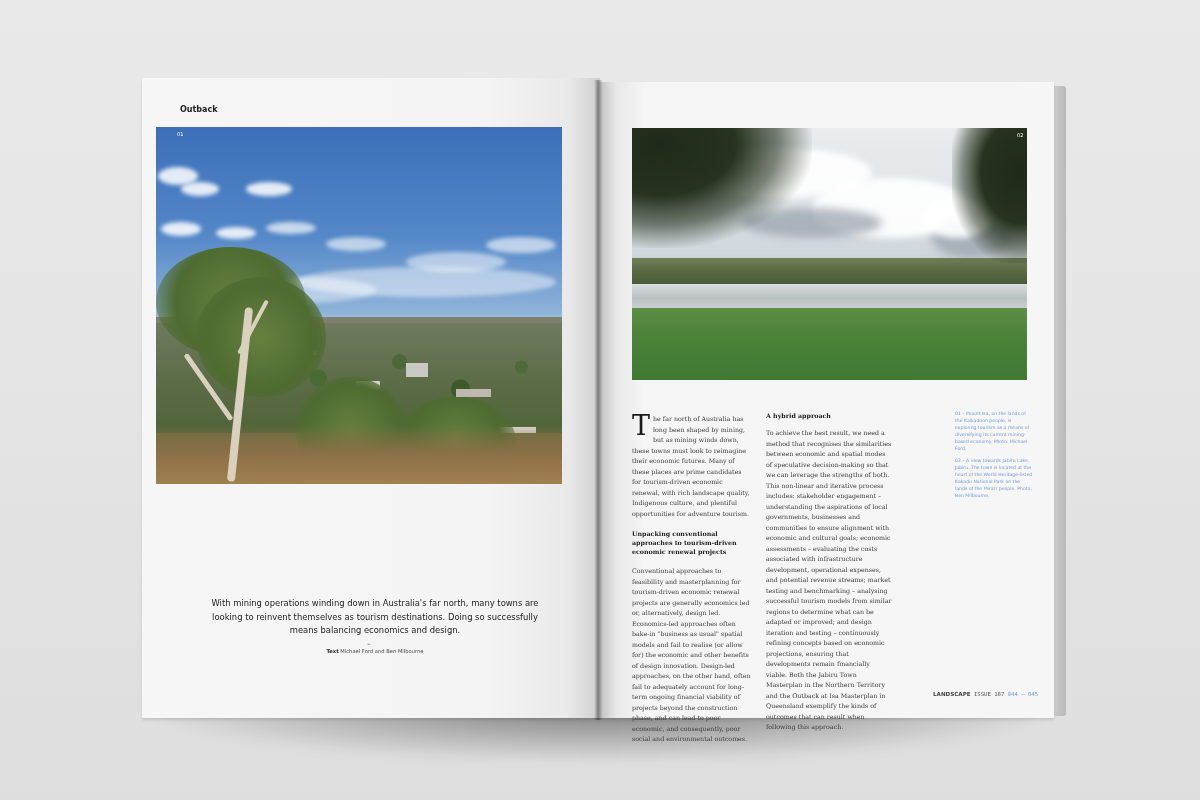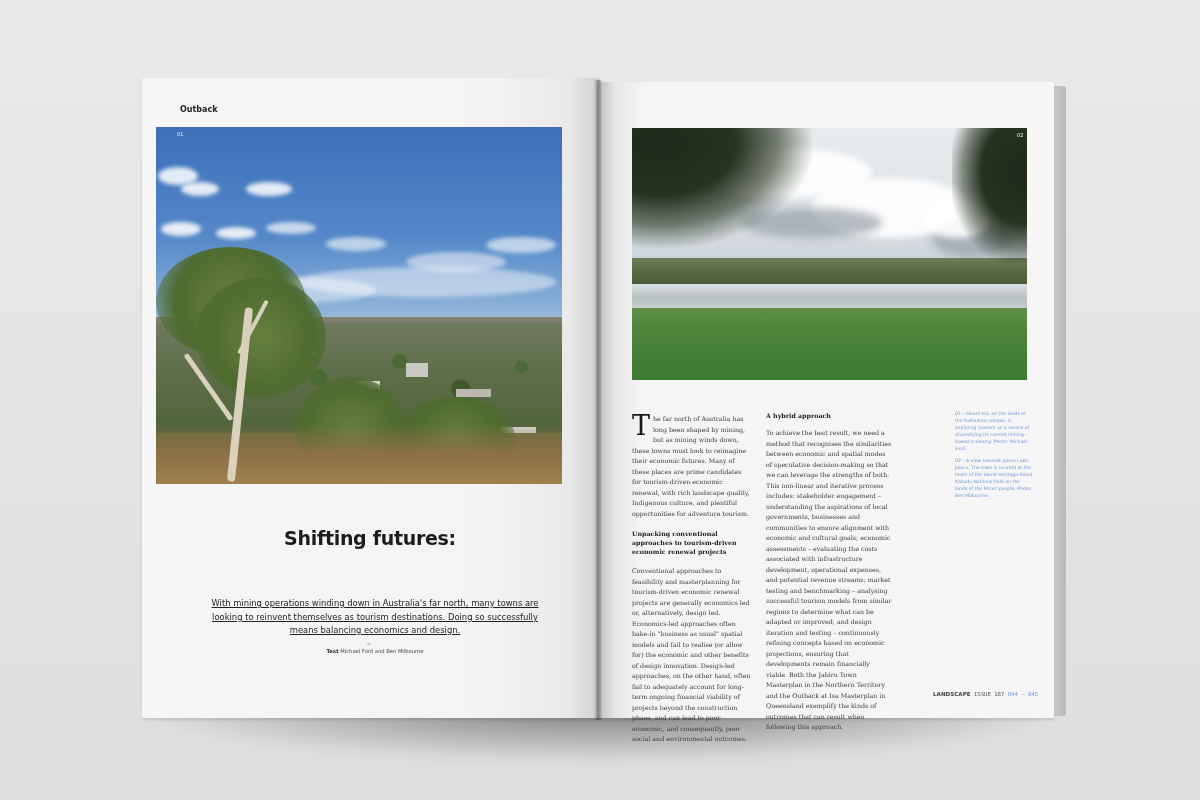--- a/index.html
+++ b/index.html
@@ -67,21 +67,21 @@
     
     .title {
       position: absolute; left: 160px; top: 527px; width: 420px;
       text-align: center; font-family: "DejaVu Sans", sans-serif;
       font-weight: bold; font-size: 19px; line-height: 23px; color: #1c1c1c;
       letter-spacing: -0.3px;
     }
     .standfirst {
       position: absolute; left: 200px; top: 597px; width: 350px;
       text-align: center; font-family: "DejaVu Sans", sans-serif;
-      font-size: 8.4px; line-height: 13.5px; color: #222; text-decoration: underline;
+      font-size: 8.4px; line-height: 13.5px; color: #222;
     }
     .dash { position: absolute; left: 367px; top: 640px; font-size: 7px; color: #333; }
     .byline {
       position: absolute; left: 260px; top: 648px; width: 230px; text-align: center;
       font-size: 5.2px; color: #444; font-family: "DejaVu Sans", sans-serif;
     }
     .byline b { color: #222; }
     
     .photo2 {
       position: absolute; left: 632px; top: 128px; width: 395px; height: 252px; overflow: hidden;
@@ -165,21 +165,20 @@
   <div class="foliage" style="left:140px;top:250px;width:110px;height:110px;"></div>
   <div class="foliage" style="left:240px;top:270px;width:120px;height:90px;"></div>
   <div class="ground"></div>
   <div class="tree-trunk" style="left:80px;top:180px;width:8px;height:175px;transform:rotate(6deg);"></div>
   <div class="tree-trunk" style="left:50px;top:220px;width:5px;height:80px;transform:rotate(-35deg);"></div>
   <div class="tree-trunk" style="left:95px;top:170px;width:4px;height:60px;transform:rotate(28deg);"></div>
   <div class="photo-num" style="left:21px;top:4px;">01</div>
 </div>
 
 <div class="title">
-  <div>Shifting futures:</div>
 </div>
 
 <div class="standfirst">With mining operations winding down in Australia's far north, many towns are looking to reinvent themselves as tourism destinations. Doing so successfully means balancing economics and design.</div>
 <div class="dash">–</div>
 <div class="byline">
   <b>Text</b>
   <span>Michael Ford and Ben Milbourne</span>
 </div>
 
 <div class="photo2">

